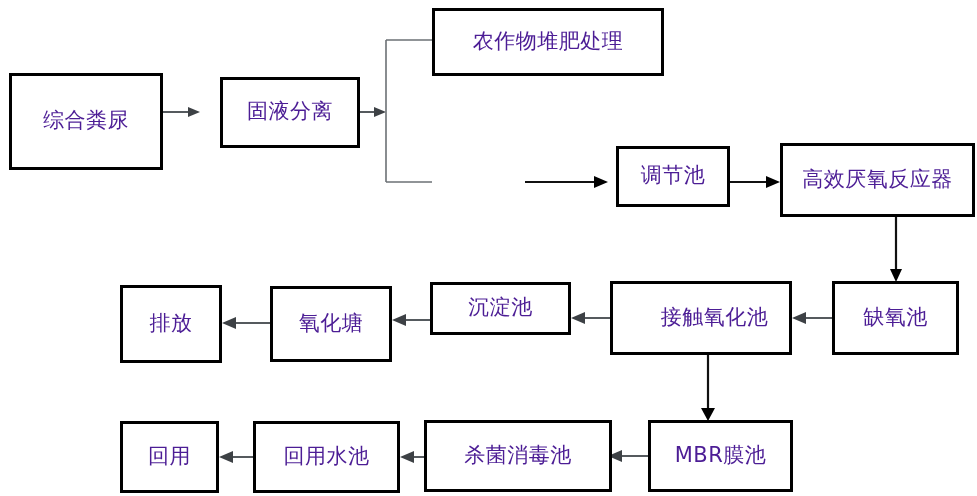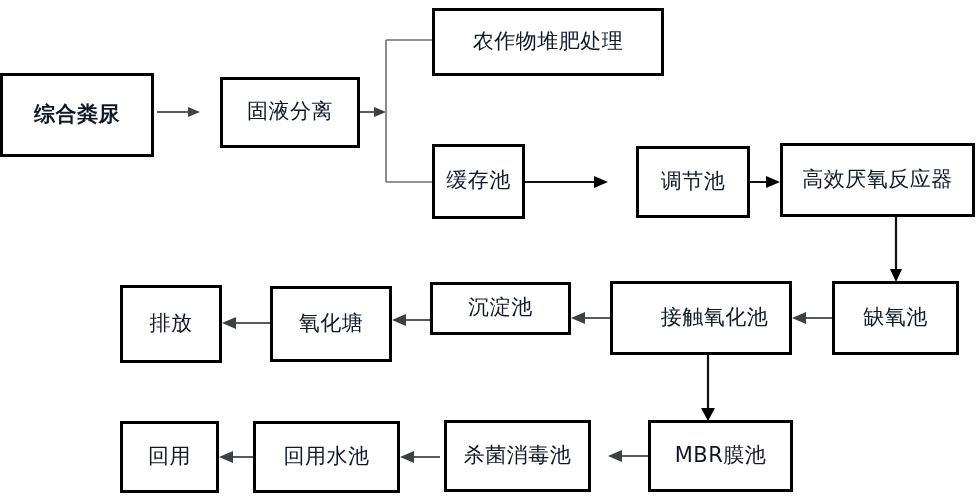--- a/index.html
+++ b/index.html
@@ -19,21 +19,21 @@
     overflow: hidden;
   }
   .node {
     position: absolute;
     box-sizing: border-box;
     border: 3px solid #000000;
     background: #ffffff;
     display: flex;
     align-items: center;
     justify-content: center;
-    color: #0f172a;
+    color: #4c1d95;
     font-size: 21px;
     line-height: 1;
     letter-spacing: 0.5px;
     white-space: nowrap;
     z-index: 3;
   }
   .node .label {
     display: block;
     transform: translateY(-1px);
   }
@@ -138,37 +138,34 @@
       <line class="edge-line" x1="440" y1="457" x2="410" y2="457"></line>
       <polygon class="arrowhead" points="400,457 414,451 414,463"></polygon>
     </g>
 
     <g>
       <line class="edge-line" x1="253" y1="457" x2="229" y2="457"></line>
       <polygon class="arrowhead" points="219,457 233,451 233,463"></polygon>
     </g>
   </svg>
 
-  <div class="node" style="left:0; top:73px; width:154px; height:84px;font-weight:bold;">
+  <div class="node" style="left:9px; top:73px; width:154px; height:97px;">
     <span class="label">综合粪尿</span>
   </div>
 
   <div class="node" style="left:200px; top:77px; width:140px; height:71px;margin-left:20px;">
     <span class="label">固液分离</span>
   </div>
 
   <div class="node" style="left:432px; top:8px; width:232px; height:68px;">
     <span class="label">农作物堆肥处理</span>
   </div>
 
-  <div class="node" style="left:432px; top:144px; width:93px; height:75px;">
-    <span class="label">缓存池</span>
-  </div>
-
-  <div class="node" style="left:636px; top:146px; width:114px; height:72px;">
+
+  <div class="node" style="left:616px; top:146px; width:114px; height:61px;">
     <span class="label">调节池</span>
   </div>
 
   <div class="node" style="left:780px; top:143px; width:195px; height:74px;">
     <span class="label">高效厌氧反应器</span>
   </div>
 
   <div class="node" style="left:832px; top:281px; width:127px; height:74px;">
     <span class="label">缺氧池</span>
   </div>
@@ -186,21 +183,21 @@
   </div>
 
   <div class="node" style="left:120px; top:285px; width:102px; height:78px;">
     <span class="label">排放</span>
   </div>
 
   <div class="node" style="left:648px; top:420px; width:145px; height:72px;">
     <span class="label">MBR膜池</span>
   </div>
 
-  <div class="node" style="left:444px; top:420px; width:147px; height:72px;">
+  <div class="node" style="left:424px; top:420px; width:188px; height:72px;">
     <span class="label">杀菌消毒池</span>
   </div>
 
   <div class="node" style="left:253px; top:421px; width:147px; height:72px;">
     <span class="label">回用水池</span>
   </div>
 
   <div class="node" style="left:120px; top:421px; width:99px; height:72px;">
     <span class="label">回用</span>
   </div>

